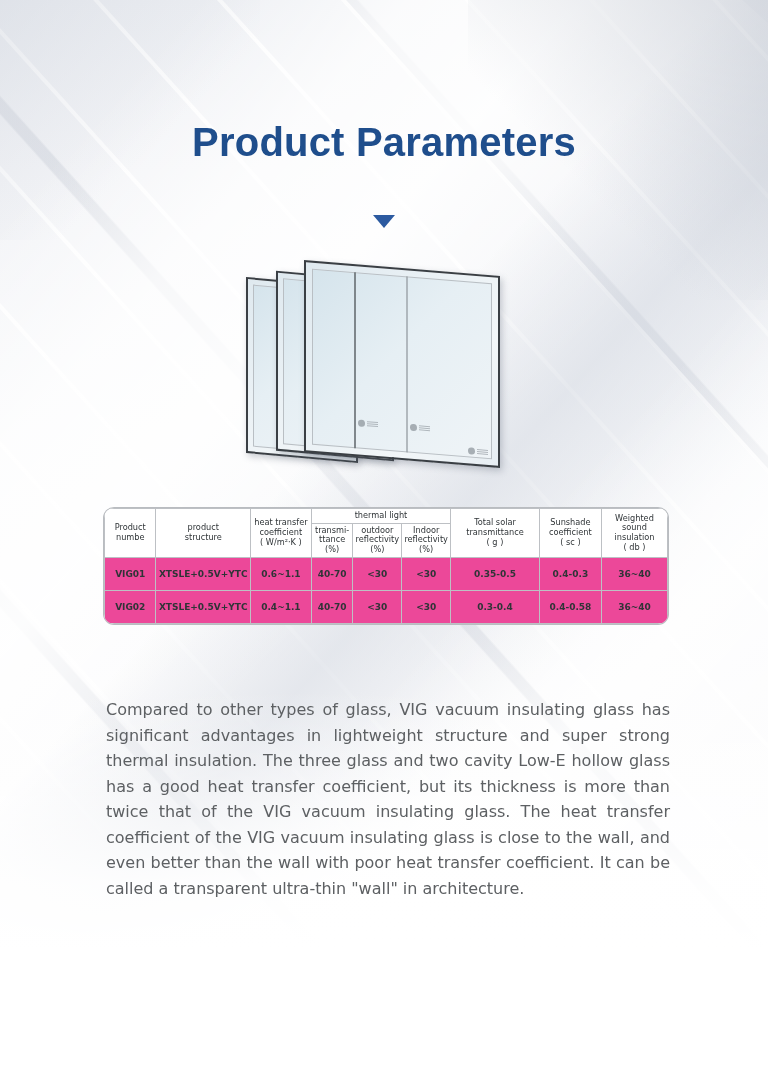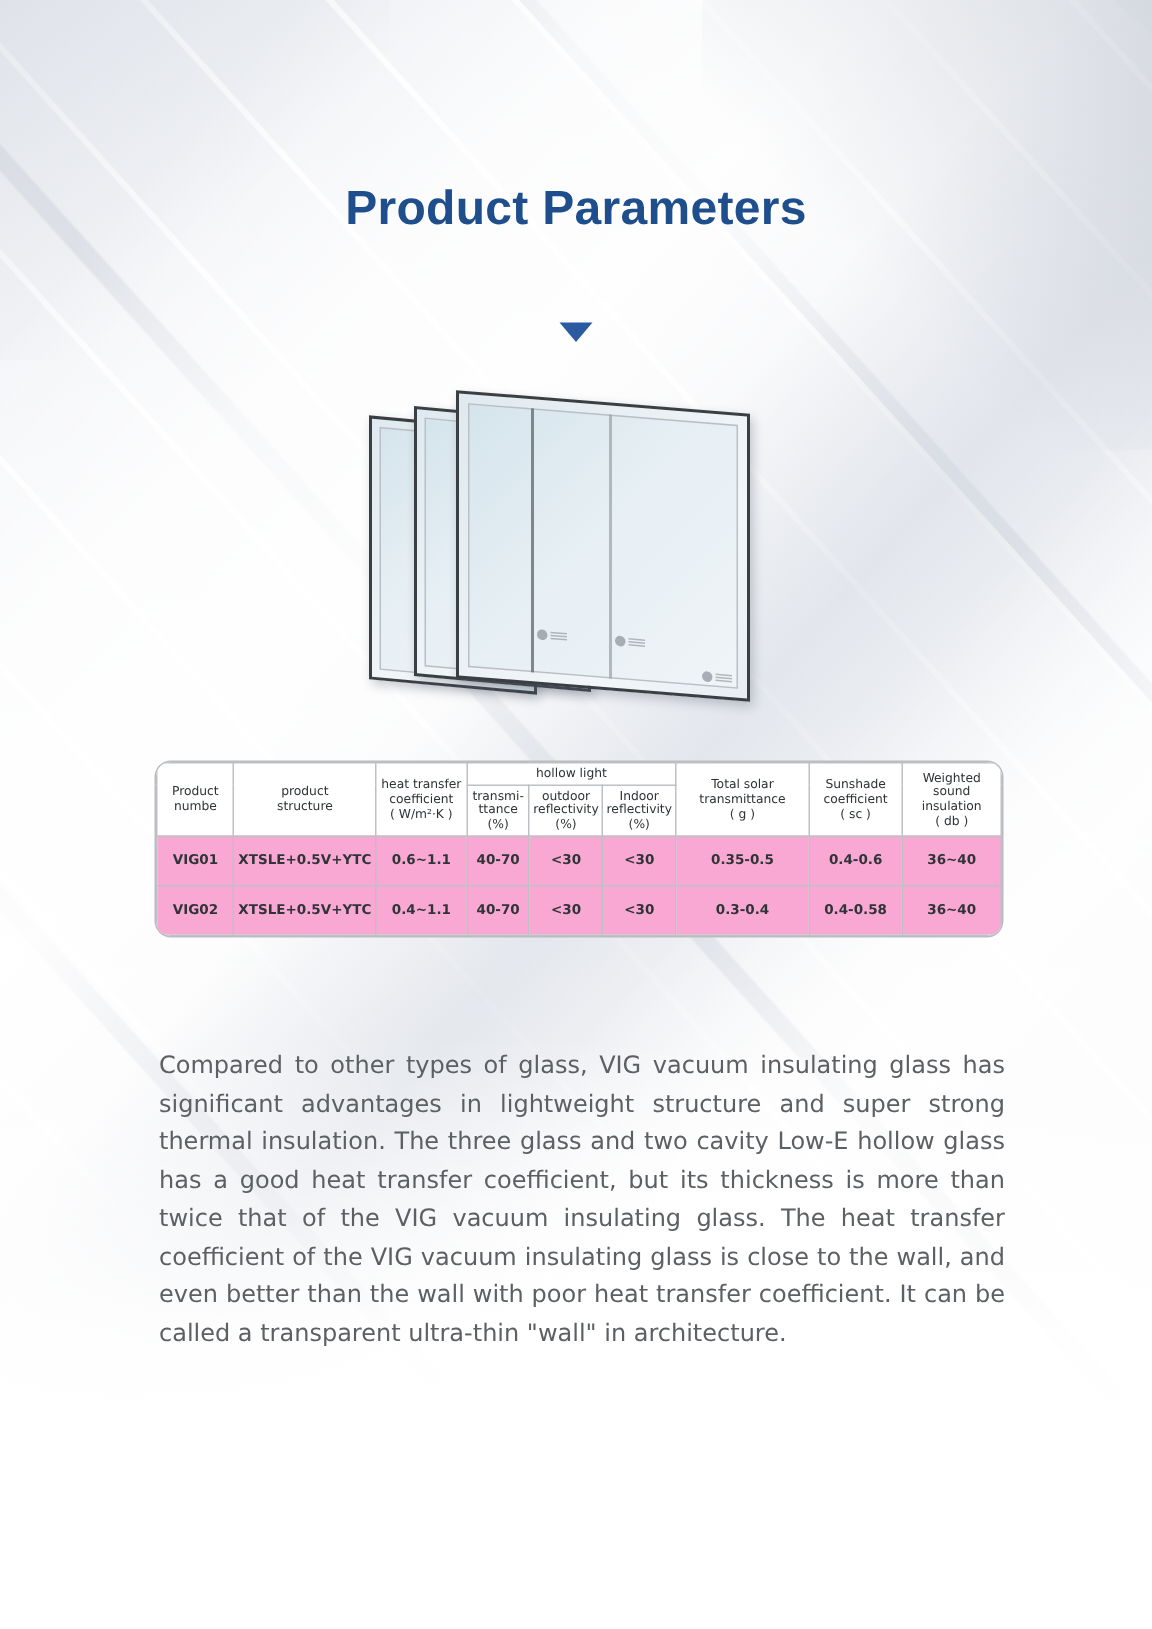--- a/index.html
+++ b/index.html
@@ -98,21 +98,21 @@
     background: linear-gradient(180deg, rgba(255,255,255,0) 0%, rgba(255,255,255,0.92) 75%, #ffffff 100%);
     pointer-events: none;
   }
 
   
   .title {
     position: absolute;
     top: 120px;
     left: 0; right: 0;
     text-align: center;
-    font-size: 32px;
+    font-size: 40px;
     font-weight: bold;
     color: #1f4e8c;
     letter-spacing: 0.2px;
   }
   .arrow-down {
     position: absolute;
     top: 215px;
     left: 50%;
     margin-left: -11px;
     width: 0; height: 0;
@@ -212,21 +212,21 @@
   table.spec th {
     font-weight: normal;
     font-size: 8.2px;
     line-height: 1.18;
     background: #ffffff;
   }
   table.spec td {
     font-weight: bold;
     font-size: 9px;
     height: 28px;
-    background: #f9a8d4;
+    background: #ec4899;
   }
   .th-big { font-size: 9.2px; }
   .th-sub { font-size: 7.4px; line-height: 1.15; }
 
   
   .body-copy {
     position: absolute;
     left: 106px;
     top: 697px;
     width: 564px;
@@ -302,41 +302,41 @@
     </div>
   </div>
 
   <div class="spec-table-wrap">
     <table class="spec">
       <thead>
         <tr>
           <th rowspan="2" style="width:56px" class="th-big">Product<br>numbe</th>
           <th rowspan="2" style="width:90px" class="th-big">product<br>structure</th>
           <th rowspan="2" style="width:64px" class="th-sub">heat transfer<br>coefficient<br>( W/m²·K )</th>
-          <th colspan="3" style="width:116px" class="th-big">hollow light</th>
+          <th colspan="3" style="width:116px" class="th-big">thermal light</th>
           <th rowspan="2" style="width:100px" class="th-big">Total solar<br>transmittance<br>( g )</th>
           <th rowspan="2" style="width:66px" class="th-big">Sunshade<br>coefficient<br>( sc )</th>
           <th rowspan="2" style="width:74px" class="th-sub">Weighted<br>sound insulation<br>( db )</th>
         </tr>
         <tr>
           <th class="th-sub" style="width:38px">transmi-<br>ttance<br>(%)</th>
           <th class="th-sub" style="width:44px">outdoor<br>reflectivity<br>(%)</th>
           <th class="th-sub" style="width:44px">Indoor<br>reflectivity<br>(%)</th>
         </tr>
       </thead>
       <tbody>
         <tr>
           <td>VIG01</td>
           <td>XTSLE+0.5V+YTC</td>
           <td>0.6~1.1</td>
           <td>40-70</td>
           <td>&lt;30</td>
           <td>&lt;30</td>
           <td>0.35-0.5</td>
-          <td>0.4-0.6</td>
+          <td>0.4-0.3</td>
           <td>36~40</td>
         </tr>
         <tr>
           <td>VIG02</td>
           <td>XTSLE+0.5V+YTC</td>
           <td>0.4~1.1</td>
           <td>40-70</td>
           <td>&lt;30</td>
           <td>&lt;30</td>
           <td>0.3-0.4</td>

